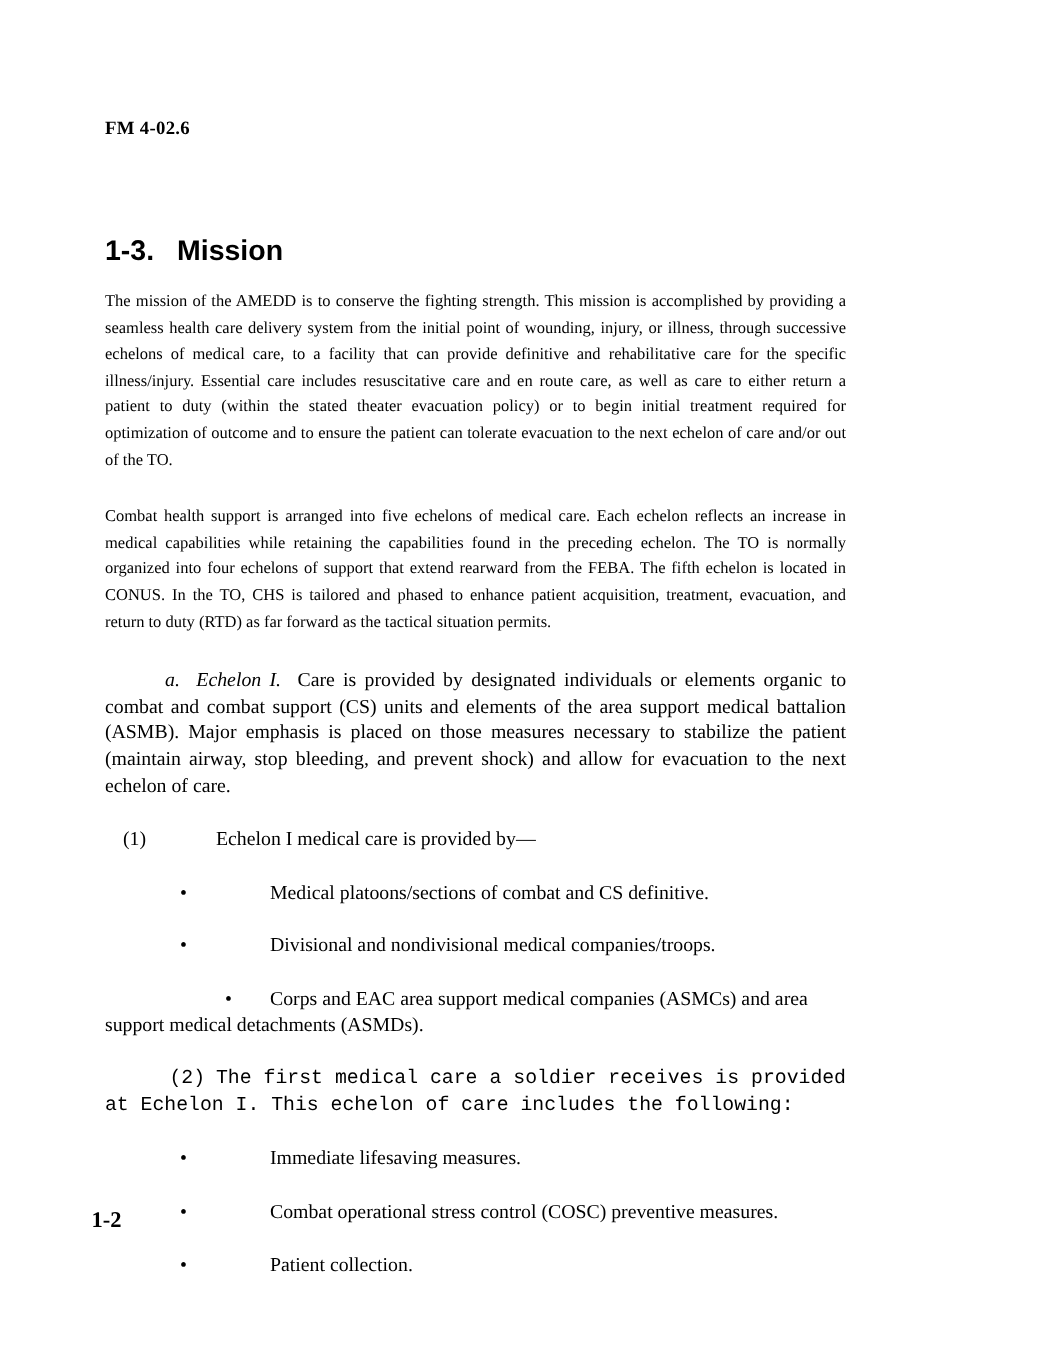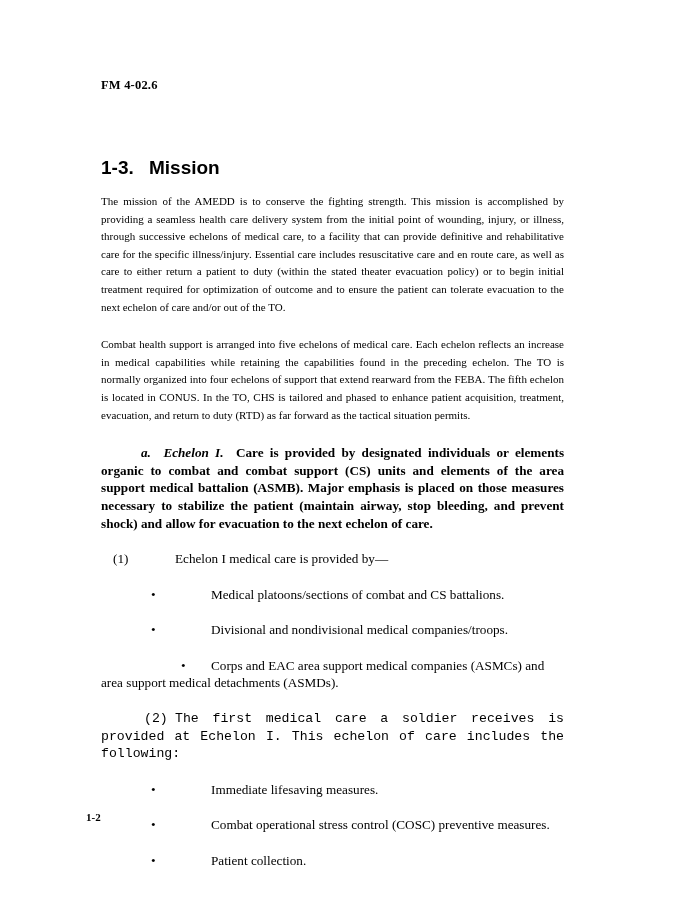--- a/index.html
+++ b/index.html
@@ -10,21 +10,21 @@
   body {
     font-family: "Liberation Serif", serif;
     color: #000000;
   }
   .page {
     position: relative;
     width: 634px;
     height: 899px;
     background: #ffffff;
     box-sizing: border-box;
-    padding: 78px 70px 40px 101px;
+    padding: 78px 70px 40px 70px;
     overflow: hidden;
   }
   .doc-id {
     font-family: "Liberation Serif", serif;
     font-weight: bold;
     font-size: 12.5px;
     letter-spacing: 0.2px;
     margin: 0 0 0 0;
   }
   .gap-after-header {
@@ -47,21 +47,20 @@
     text-align: justify;
     margin: 0 0 20px 0;
     hyphens: none;
   }
   .sub-para {
     font-size: 13.2px;
     line-height: 17.6px;
     text-align: justify;
     margin: 16px 0 18px 0;
     text-indent: 40px;
-    font-weight: bold;
   }
   .sub-para .lead-label {
     font-style: italic;
   }
   .numbered {
     font-size: 13.2px;
     line-height: 17.6px;
     text-align: justify;
     margin: 0 0 18px 0;
     padding-left: 74px;
@@ -100,25 +99,25 @@
   .bullet-item.wrap-left {
     padding-left: 0;
     text-indent: 0;
   }
   .bullet-item.wrap-left .lead-pad {
     display: inline-block;
     width: 80px;
   }
   .page-number {
     position: absolute;
-    left: 86px;
+    left: 61px;
     bottom: 76px;
     font-family: "Liberation Serif", serif;
     font-weight: bold;
-    font-size: 11px;
+    font-size: 15px;
   }
 </style>
 </head>
 <body>
 
 <div class="page">
 
   <div class="doc-id">FM 4-02.6</div>
 
   <div class="gap-after-header"></div>
@@ -127,21 +126,21 @@
 
   <p class="body-text">The mission of the AMEDD is to conserve the fighting strength.  This mission is accomplished by providing a seamless health care delivery system from the initial point of wounding, injury, or illness, through successive echelons of medical care, to a facility that can provide definitive and rehabilitative care for the specific illness/injury.  Essential care includes resuscitative care and en route care, as well as care to either return a patient to duty (within the stated theater evacuation policy) or to begin initial treatment required for optimization of outcome and to ensure the patient can tolerate evacuation to the next echelon of care and/or out of the TO.</p>
 
 
   <p class="body-text">Combat health support is arranged into five echelons of medical care.  Each echelon reflects an increase in medical capabilities while retaining the capabilities found in the preceding echelon.  The TO is normally organized into four echelons of support that extend rearward from the FEBA.  The fifth echelon is located in CONUS.  In the TO, CHS is tailored and phased to enhance patient acquisition, treatment, evacuation, and return to duty (RTD) as far forward as the tactical situation permits.</p>
 
   <p class="sub-para"><span class="lead-label">a.</span>&nbsp;&nbsp;<span class="lead-label">Echelon I.</span>&nbsp;&nbsp;<span>Care is provided by designated individuals or elements organic to combat and combat support (CS) units and elements of the area support medical battalion (ASMB).  Major emphasis is placed on those measures necessary to stabilize the patient (maintain airway, stop bleeding, and prevent shock) and allow for evacuation to the next echelon of care.</span></p>
 
   <p class="numbered"><span class="marker">(1)</span><span>Echelon I medical care is provided by—</span></p>
 
-  <p class="bullet-item"><span class="dot">•</span><span>Medical platoons/sections of combat and CS battalions.</span></p>
+  <p class="bullet-item"><span class="dot">•</span><span>Medical platoons/sections of combat and CS definitive.</span></p>
 
   <p class="bullet-item"><span class="dot">•</span><span>Divisional and nondivisional medical companies/troops.</span></p>
 
   <p class="bullet-item wrap-left"><span class="lead-pad"></span><span class="dot">•</span><span>Corps and EAC area support medical companies (ASMCs) and area support medical detachments (ASMDs).</span></p>
 
   <p class="numbered-wrap"><span class="first-line-pad"></span><span class="marker">(2)</span><span>The first medical care a soldier receives is provided at Echelon I.  This echelon of care includes the following:</span></p>
 
   <p class="bullet-item"><span class="dot">•</span><span>Immediate lifesaving measures.</span></p>
 
 

